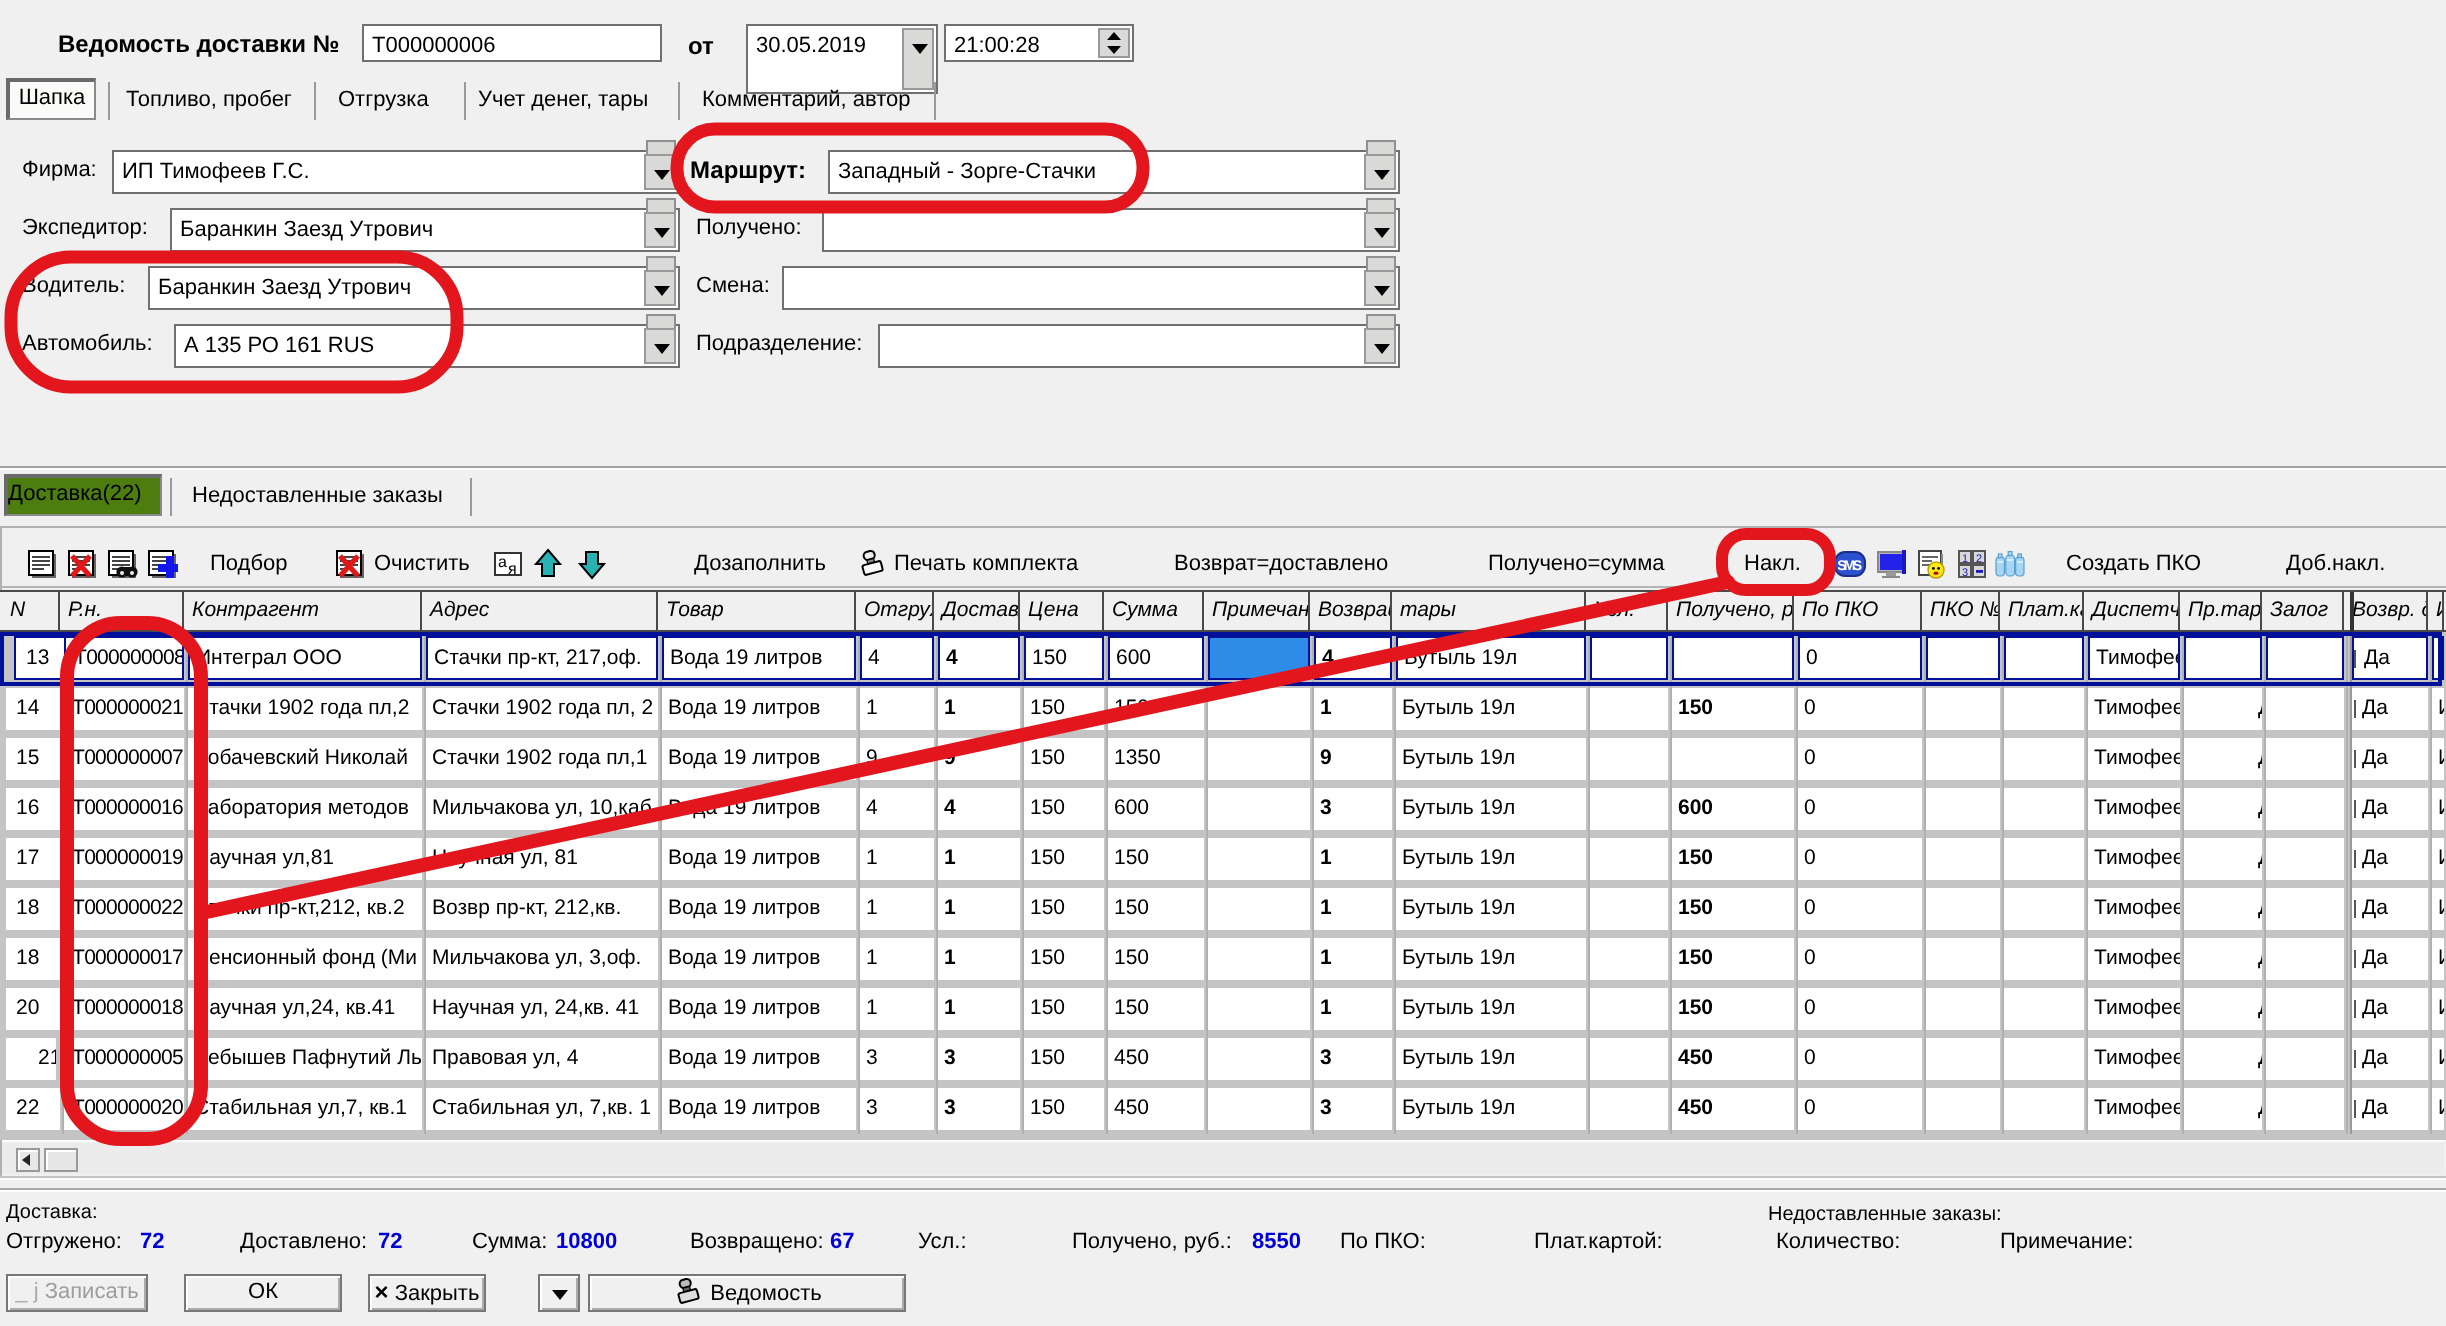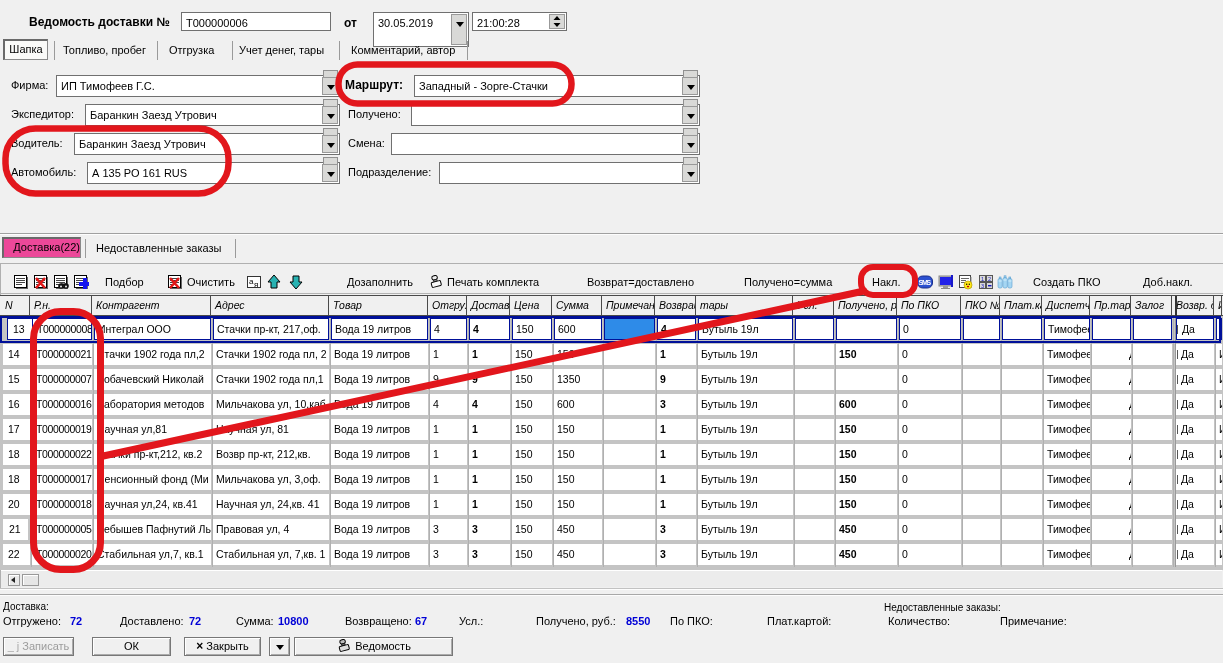--- a/index.html
+++ b/index.html
@@ -60,21 +60,21 @@
   </div>
 <div class="inp" style="left:391px;top:133px;width:309px;height:22px;line-height:20px">
     <span class="cbtn"></span>
     <span class="hist"></span>
   </div>
 <div class="inp" style="left:439px;top:162px;width:261px;height:22px;line-height:20px">
     <span class="cbtn"></span>
     <span class="hist"></span>
   </div>
 <div class="a" style="left:0;top:233px;width:1223px;height:2px;border-top:1px solid #A0A0A0;border-bottom:1px solid #FDFDFD"></div>
-<div class="a" style="left:2px;top:237px;width:79px;height:21px;background:#ec4899;border:1px solid #8a8a8a;border-top:2px solid #6a6a6a;border-left:2px solid #6a6a6a;text-align:right;line-height:17px">Доставка(22)</div>
+<div class="a" style="left:2px;top:237px;width:79px;height:21px;background:#4d7c0f;border:1px solid #8a8a8a;border-top:2px solid #6a6a6a;border-left:2px solid #6a6a6a;text-align:left;line-height:17px">Доставка(22)</div>
 <div class="a" style="left:96px;top:242px">Недоставленные заказы</div>
 <div class="tabsep" style="left:85px;top:239px"></div>
 <div class="tabsep" style="left:235px;top:239px"></div>
 <div class="a" style="left:0;top:263px;width:1223px;height:327px;background:#F0F0F0;border-top:1px solid #B0B0B0;border-left:1px solid #B0B0B0"></div>
 <div class="a" style="left:0;top:293px;width:1223px;height:1px;background:#B4B4B4"></div>
 <div class="tt" style="left:105px">Подбор</div>
 <div class="tt" style="left:187px">Очистить</div>
 <div class="tt" style="left:347px">Дозаполнить</div>
 <div class="tt" style="left:447px">Печать комплекта</div>
 <div class="tt" style="left:587px">Возврат=доставлено</div>
@@ -398,21 +398,21 @@
 <div class="c" style="left:795px;top:178px;width:39px;"></div>
 <div class="c b" style="left:836px;top:178px;width:61px;">150</div>
 <div class="c" style="left:899px;top:178px;width:62px;">0</div>
 <div class="c" style="left:963px;top:178px;width:37px;"></div>
 <div class="c" style="left:1002px;top:178px;width:40px;"></div>
 <div class="c" style="left:1044px;top:178px;width:46px;">Тимофеев</div>
 <div class="c" style="left:1092px;top:178px;width:39px;"><span style="margin-left:34px">Да</span></div>
 <div class="c" style="left:1133px;top:178px;width:39px;"></div>
 <div class="c" style="left:1176px;top:178px;width:38px;padding-left:5px;">Да</div>
 <div class="c" style="left:1216px;top:178px;width:6px;">И</div>
-<div class="c" style="left:3px;top:203px;width:25px;padding-left:6px;">21</div>
+<div class="c" style="left:3px;top:203px;width:25px;padding-left:16px;">21</div>
 <div class="c" style="left:32px;top:203px;width:60px;padding-left:4px;letter-spacing:-0.35px;">Т000000005</div>
 <div class="c" style="left:94px;top:203px;width:117px;">Чебышев Пафнутий Ль</div>
 <div class="c" style="left:213px;top:203px;width:116px;">Правовая ул, 4</div>
 <div class="c" style="left:331px;top:203px;width:97px;">Вода 19 литров</div>
 <div class="c" style="left:430px;top:203px;width:37px;">3</div>
 <div class="c b" style="left:469px;top:203px;width:41px;">3</div>
 <div class="c" style="left:512px;top:203px;width:40px;">150</div>
 <div class="c" style="left:554px;top:203px;width:48px;">450</div>
 <div class="c" style="left:604px;top:203px;width:51px;"></div>
 <div class="c b" style="left:657px;top:203px;width:39px;">3</div>
@@ -481,21 +481,21 @@
 <div class="st" style="left:767px;top:615px">Плат.картой:</div>
 <div class="st" style="left:888px;top:615px">Количество:</div>
 <div class="st" style="left:1000px;top:615px">Примечание:</div>
 <div class="st bl" style="left:70px;top:615px">72</div>
 <div class="st bl" style="left:189px;top:615px">72</div>
 <div class="st bl" style="left:278px;top:615px">10800</div>
 <div class="st bl" style="left:415px;top:615px">67</div>
 <div class="st bl" style="left:626px;top:615px">8550</div>
 <div class="btn" style="left:3px;top:637px;width:71px;color:#9C9C9C"><span style="color:#ABABAB">_ ј </span>Записать</div>
 <div class="btn" style="left:92px;top:637px;width:79px">ОК</div>
-<div class="btn" style="left:184px;top:637px;width:77px"><span class="b" style="font-size:12px">×</span> Закрыть</div>
+<div class="btn" style="left:184px;top:637px;width:59px"><span class="b" style="font-size:12px">×</span> Закрыть</div>
 <div class="btn" style="left:269px;top:637px;width:21px">
     <span style="position:absolute;left:6px;top:7px;border:4px solid transparent;border-top:5px solid #000"></span>
   </div>
 <div class="btn" style="left:294px;top:637px;width:159px"><svg width="16" height="16" viewBox="0 0 16 16" style="display:inline-block;vertical-align:-4px">
       <g transform="rotate(-15 8 8)">
         <rect x="5" y="1.5" width="5.5" height="4" rx="1.8" fill="#BBB" stroke="#000"></rect>
         <rect x="6" y="5.5" width="3.5" height="2" fill="#666" stroke="#000" stroke-width="0.6"></rect>
         <rect x="3" y="7.5" width="9.5" height="5" rx="1" fill="#DDD" stroke="#000"></rect>
       </g>
     </svg> Ведомость</div>

